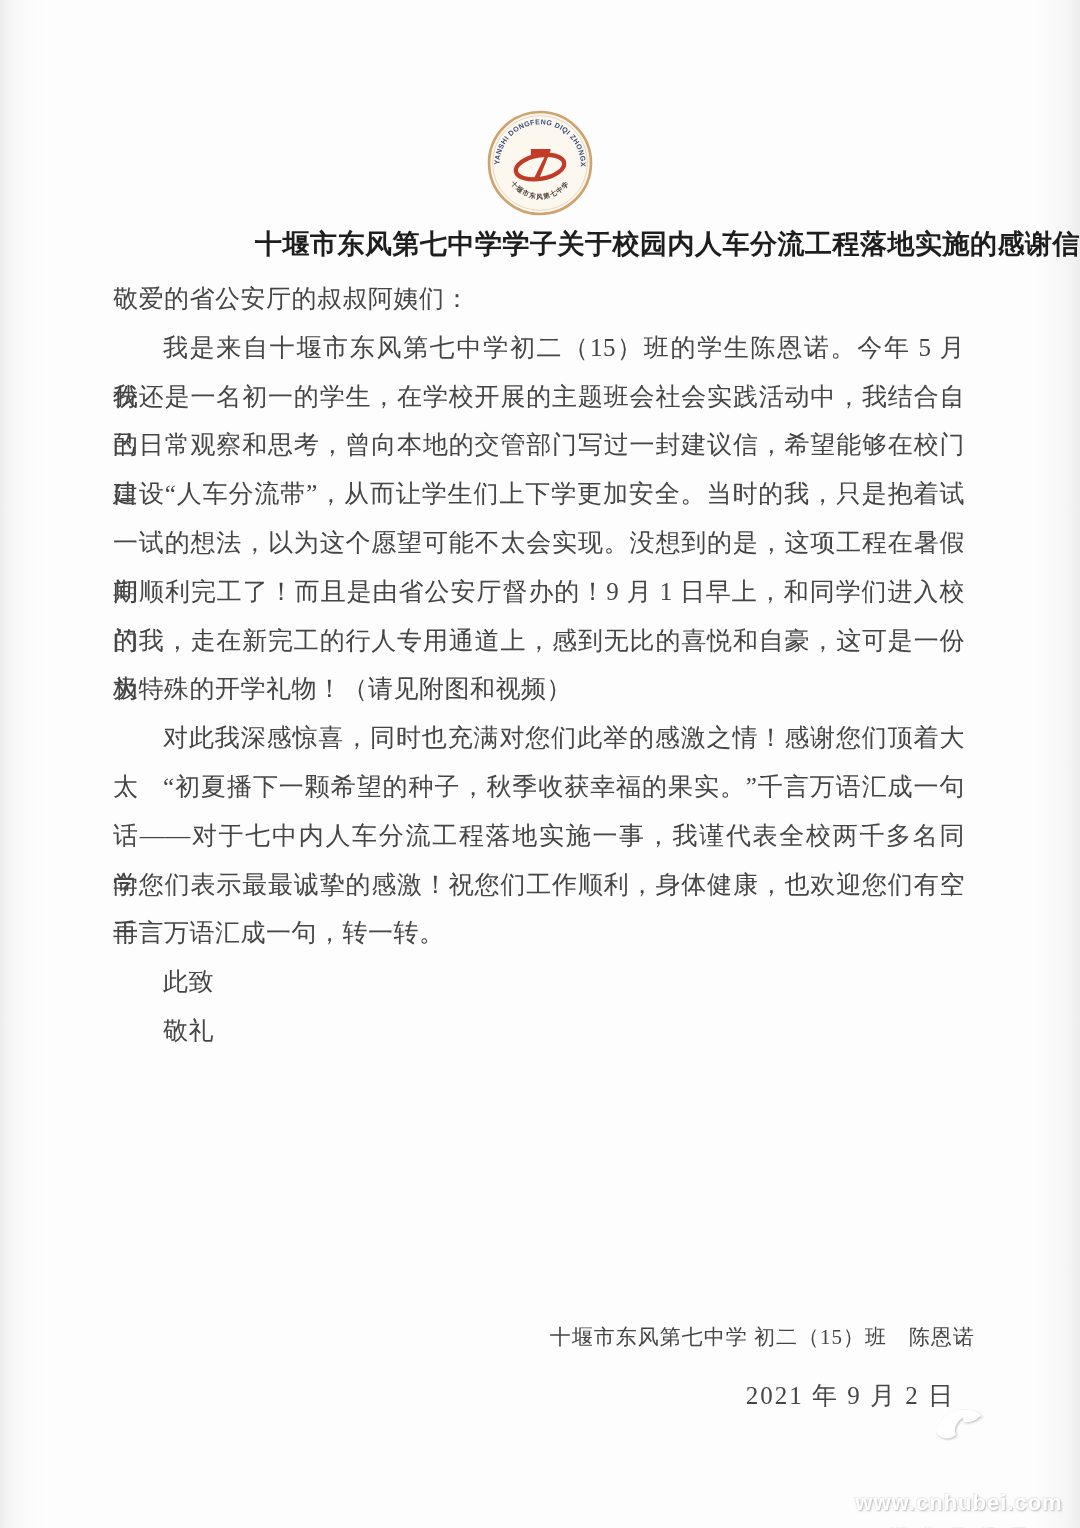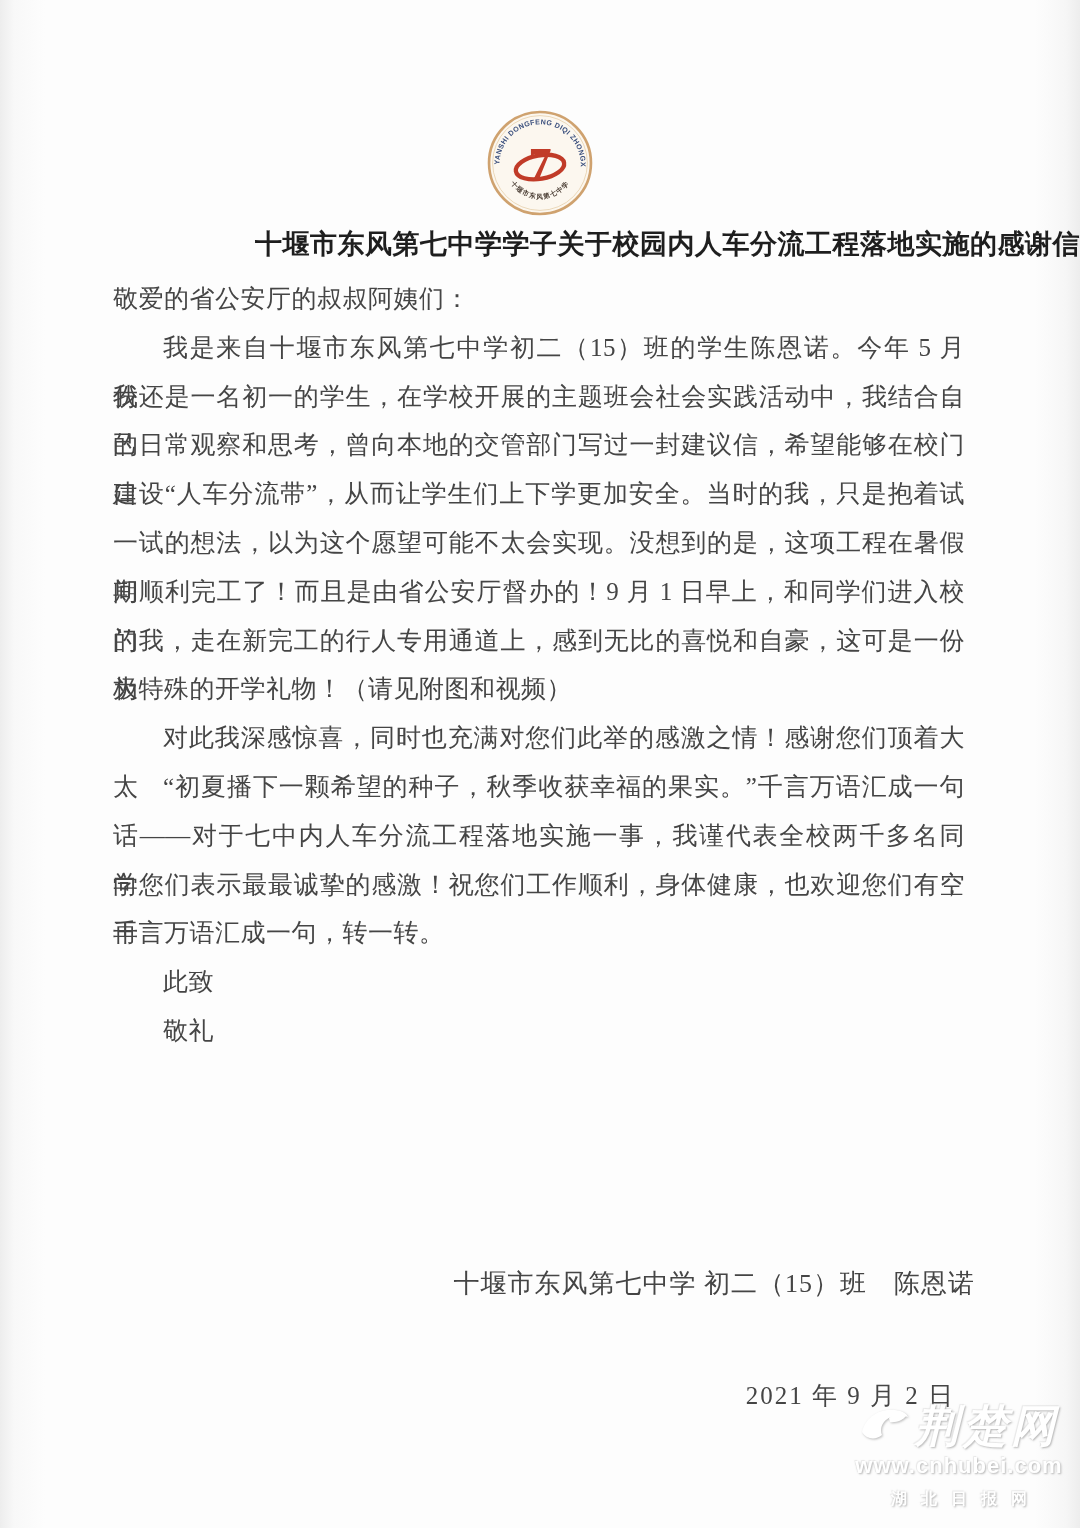--- a/index.html
+++ b/index.html
@@ -27,39 +27,39 @@
   }
   .line{
     height:48.8px;line-height:48.8px;white-space:nowrap;
     letter-spacing:0.5px;
   }
   .line.j{white-space:normal;text-align:justify;text-align-last:justify;}
   .line.ind{text-indent:2em;}
   .closing .line{text-indent:2em;}
   
   .signature{
-    position:absolute;top:1260px;right:105px;
-    font-size:26px;color:#454545;line-height:48px;letter-spacing:1px;text-align:center;
+    position:absolute;top:1313px;right:105px;
+    font-size:21px;color:#454545;line-height:48px;letter-spacing:1px;text-align:center;
   }
   .date{
     position:absolute;top:1372px;right:125px;
     font-size:25px;color:#454545;line-height:48px;letter-spacing:2px;
   }
   
   .watermark{
     position:absolute;top:1398px;right:16px;width:210px;
     text-align:center;color:#ffffff;
     font-family:"Liberation Sans","DejaVu Sans",sans-serif;
     text-shadow:1px 1px 2px rgba(125,125,125,0.55), -1px -1px 1px rgba(200,200,200,0.35);
     user-select:none;
   }
   .wm-brandrow{display:flex;align-items:center;justify-content:center;gap:4px;height:56px;}
   .wm-logo{width:52px;height:44px;filter:drop-shadow(1px 1px 1px rgba(125,125,125,0.5));}
   .wm-brand{font-size:44px;font-weight:bold;font-style:italic;letter-spacing:4px;line-height:56px;}
-  .wm-url{font-size:22px;font-weight:bold;letter-spacing:1px;line-height:24px;}
+  .wm-url{font-size:22px;font-weight:bold;letter-spacing:1px;line-height:24px;margin-top:37px;}
   .wm-caption{font-size:16px;font-weight:bold;letter-spacing:14px;line-height:22px;margin-top:10px;text-indent:14px;}
 </style>
 </head>
 <body>
 
 <div class="page">
 
   <svg class="seal" viewBox="0 0 104 104" xmlns="http://www.w3.org/2000/svg">
     <defs>
       <path id="topArc" d="M 12,54 A 40,40 0 0 1 92,54" fill="none"></path>
@@ -110,19 +110,18 @@
 
   <div class="signature">十堰市东风第七中学 初二（15）班　陈恩诺</div>
   <div class="date">2021 年 9 月 2 日</div>
 
   <div class="watermark">
     <div class="wm-brandrow">
       <svg class="wm-logo" viewBox="0 0 52 44" xmlns="http://www.w3.org/2000/svg">
         <path d="M3,28 C6,14 20,4 36,6 C44,7 48,10 49,13 C40,10 30,12 25,18 C22,22 21,27 23,31 C17,36 8,36 3,28 Z" fill="#ffffff"></path>
         <path d="M30,14 C34,10 42,9 47,12 C44,16 37,19 31,18 Z" fill="#ffffff"></path>
       </svg>
-      <span class="wm-brand">荆楚网</span>
     </div>
     <div class="wm-url">www.cnhubei.com</div>
     <div class="wm-caption">湖北日报网</div>
   </div>
 
 </div>
 
 </body></html>

